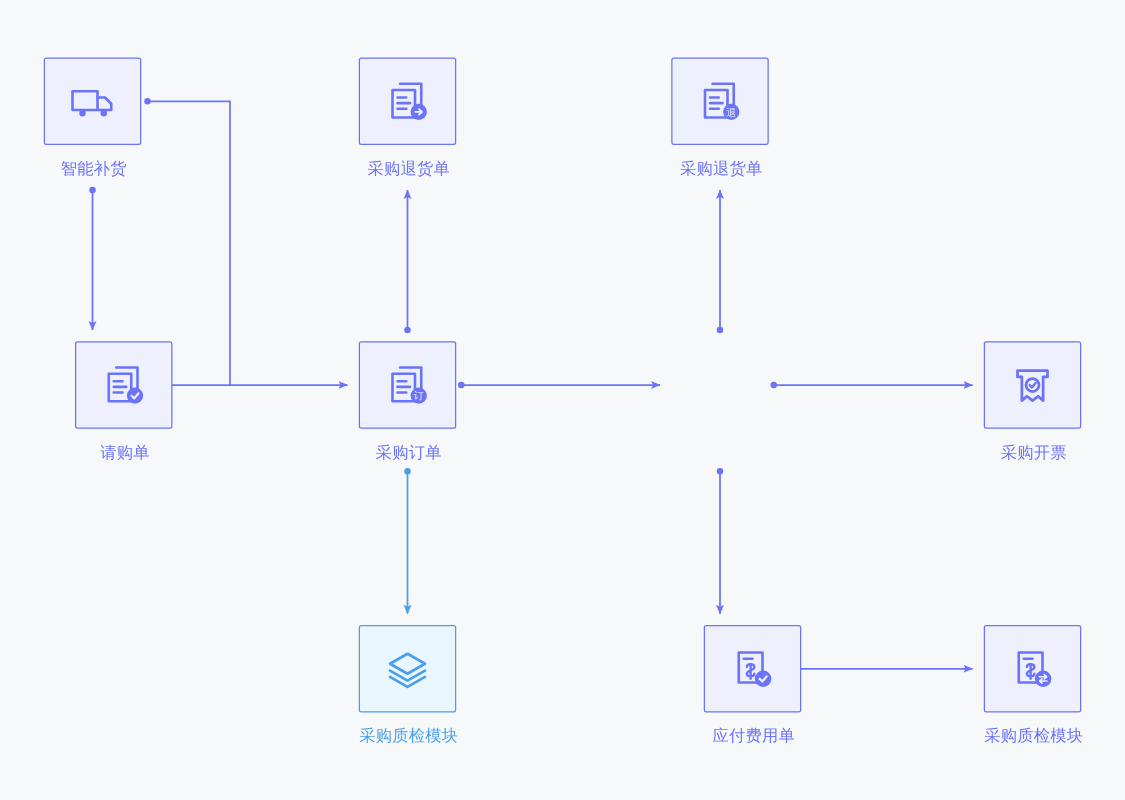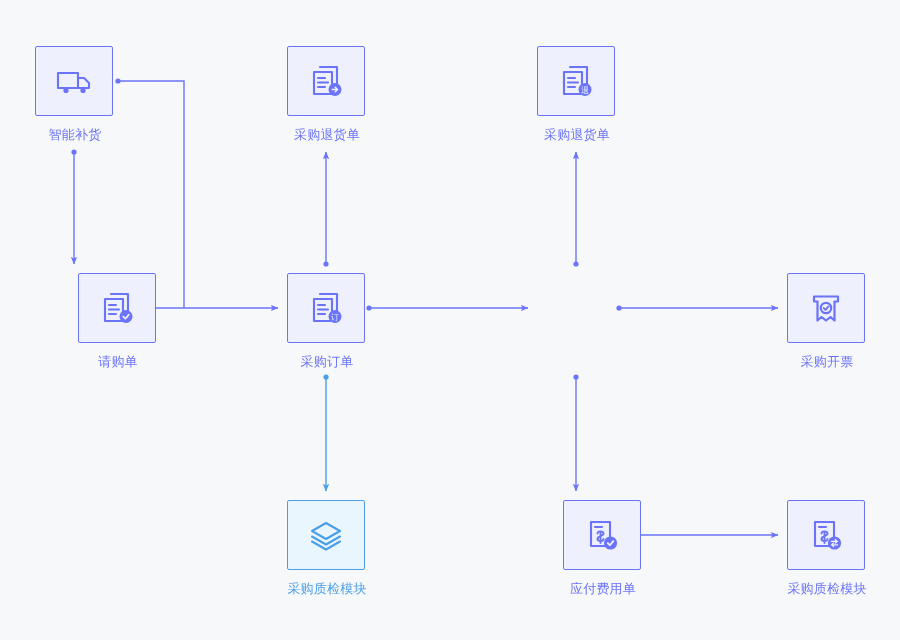--- a/index.html
+++ b/index.html
@@ -165,21 +165,21 @@
           <path d="M8,11 L26,11 L26,33 L8,33 Z"></path>
           <path d="M12,17 L19,17 M12,21.5 L22,21.5 M12,26 L19,26"></path>
           <circle cx="29" cy="28.5" r="6.5" fill="#6b74f8" stroke="none"></circle>
           <text x="29" y="31.6" text-anchor="middle" font-size="8" fill="#eef0fd" stroke="none" font-family="'Liberation Sans',sans-serif">退</text>
         </svg>
       </span>
     </div>
     <div class="node-label">采购退货单</div>
   </div>
 
-  <div class="node" style="left:53px; top:273px;padding-left:25px;">
+  <div class="node" style="left:35px; top:273px;padding-left:25px;">
     <div class="node-box">
       <span>
         <svg class="icon-svg" width="40" height="40" viewBox="0 0 40 40" fill="none" stroke="#6b74f8" stroke-width="2.1" stroke-linecap="round" stroke-linejoin="round">
           <path d="M14,6 L31,6 L31,26"></path>
           <path d="M8,11 L26,11 L26,33 L8,33 Z"></path>
           <path d="M12,17 L19,17 M12,21.5 L22,21.5 M12,26 L19,26"></path>
           <circle cx="29" cy="28.5" r="6.5" fill="#6b74f8" stroke="none"></circle>
           <path d="M26.3,28.6 L28.4,30.7 L31.8,26.6" stroke="#eef0fd" stroke-width="1.7"></path>
         </svg>
       </span>

